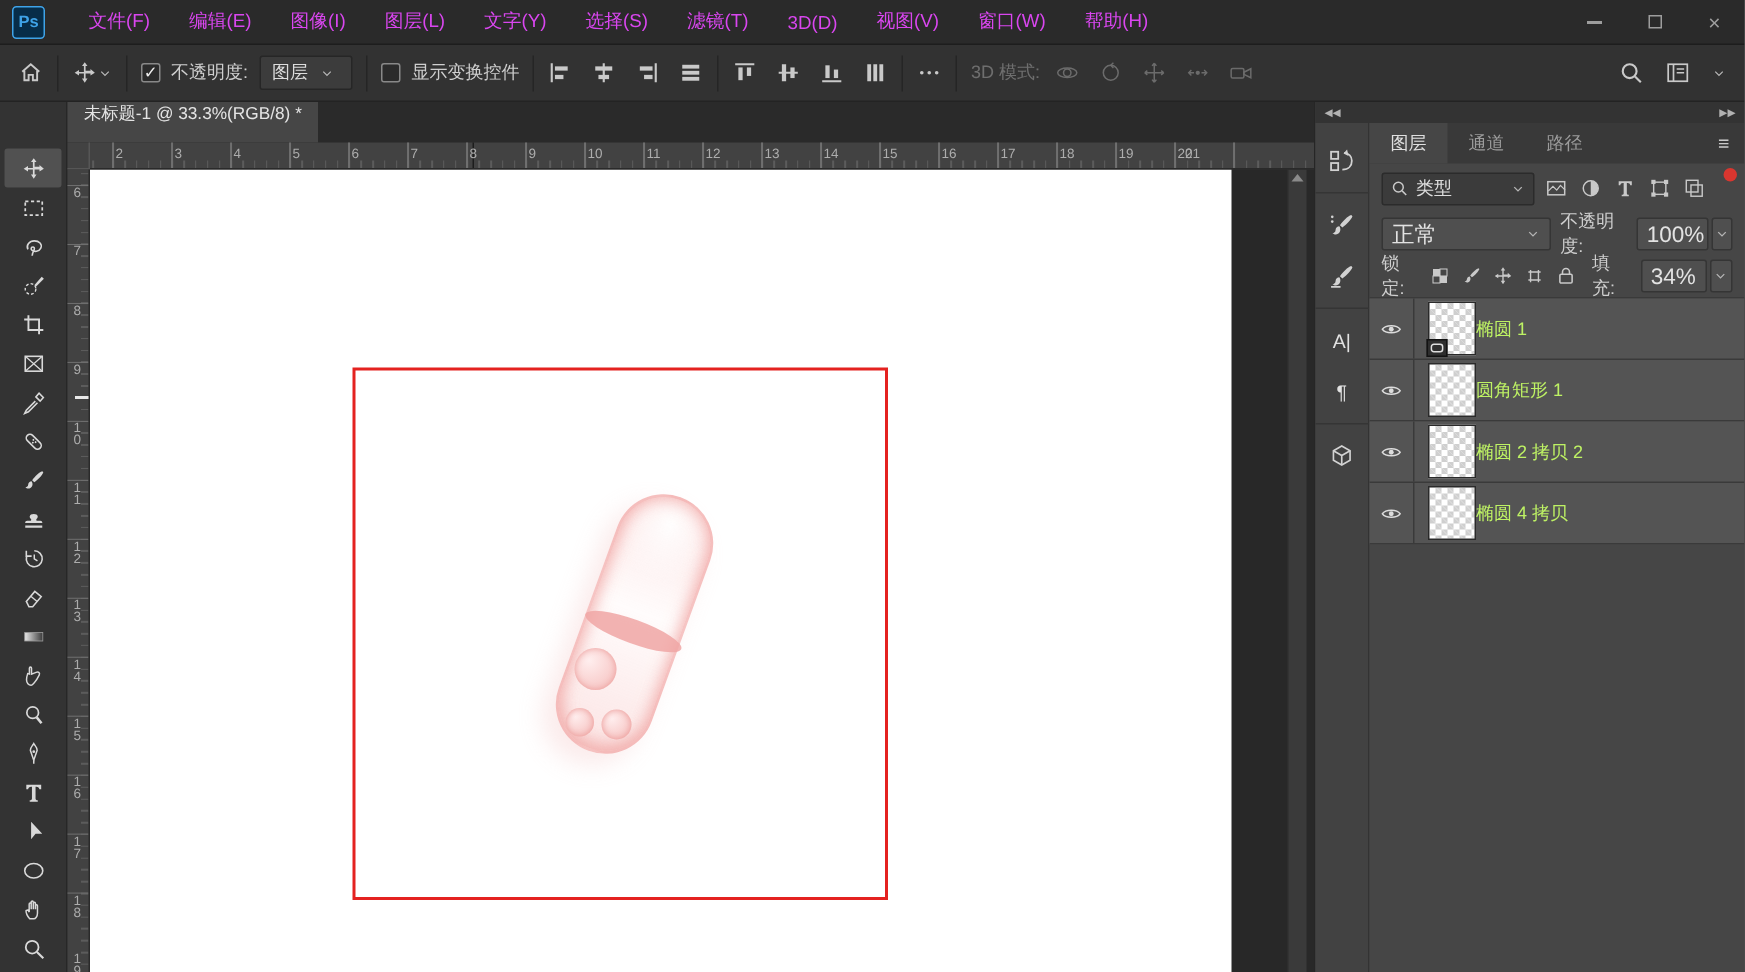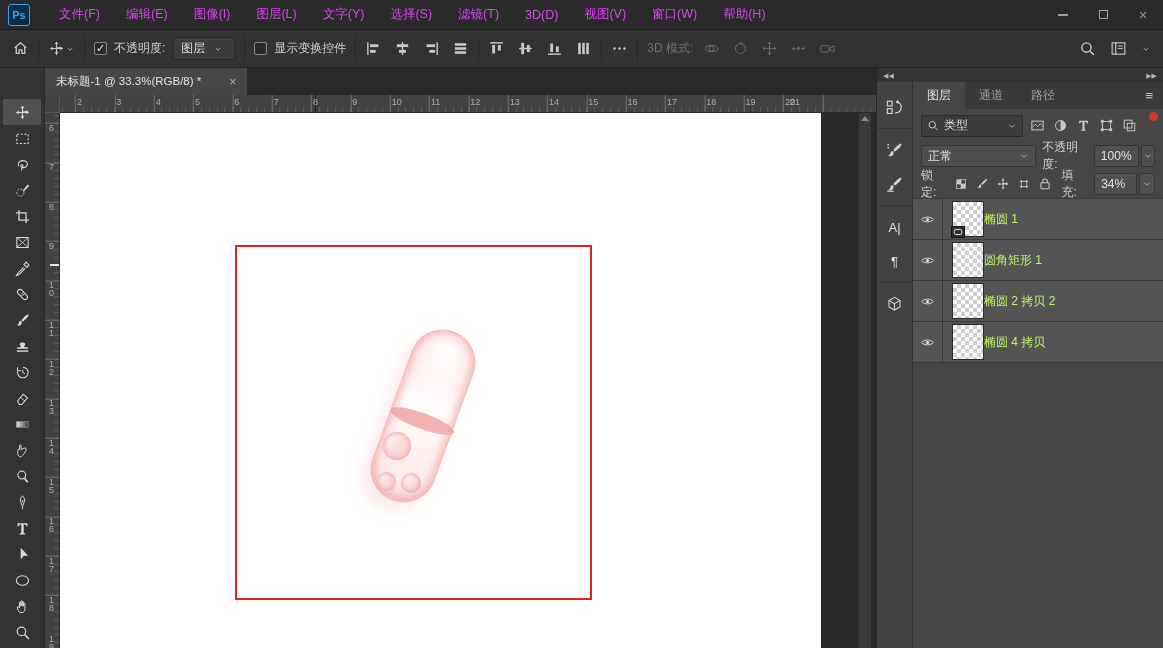--- a/index.html
+++ b/index.html
@@ -41,22 +41,22 @@
   
   .toolbar{position:absolute;left:0;top:68px;width:45px;height:580px;background:#333333;
            border-right:1px solid #272727;padding-top:31px;display:flex;flex-direction:column;align-items:center;}
   .tool{width:38px;height:26px;border-radius:2px;display:flex;align-items:center;justify-content:center;color:#d9d9d9;}
   .tool.selected{background:#515151;}
   .tool svg{width:17px;height:17px;}
 
   
   .canvas-col{position:absolute;left:45px;top:68px;width:831px;height:580px;background:#282828;}
   .tabbar{position:absolute;left:0;top:0;width:100%;height:27px;background:#2a2a2a;display:flex;}
-  .doc-tab{height:100%;background:#464646;color:#e4e4e4;font-size:11.5px;display:flex;align-items:center;
-           padding:0 11px;gap:28px;}
+  .doc-tab{height:100%;background:#464646;color:#e4e4e4;font-size:11.5px;display:flex;align-items:flex-start;
+           padding:0 11px;gap:14px;flex-direction:column;}
   .tab-close{color:#b5b5b5;font-size:12px;}
   .ruler-corner{position:absolute;left:0;top:27px;width:15px;height:18px;background:#424242;
                 border-right:1px solid #565656;border-bottom:1px solid #565656;}
   .h-ruler{position:absolute;left:15px;top:27px;right:0;height:18px;background:#424242;border-bottom:1px solid #2a2a2a;
       background-image:
         repeating-linear-gradient(to right,transparent 0 38.33px,#6f6f6f 38.33px 39.33px),
         repeating-linear-gradient(to right,transparent 0 6.87px,#5c5c5c 6.87px 7.87px);
       background-size:auto 100%,auto 5px;background-position:-23.3px 0,8.1px 100%;background-repeat:repeat,repeat-x;}
   .v-ruler{position:absolute;left:0;top:45px;width:15px;bottom:0;background:#424242;border-right:1px solid #2a2a2a;
       background-image:
@@ -110,21 +110,21 @@
   .panel-menu{margin-left:auto;padding:0 9px;display:flex;align-items:center;color:#c9c9c9;font-size:13px;letter-spacing:1px;}
   .filter-row{height:33px;display:flex;align-items:center;padding:0 8px;gap:7px;position:relative;}
   .filter-combo{width:102px;height:22px;background:#3b3b3b;border:1px solid #2b2b2b;border-radius:2px;
                 display:flex;align-items:center;padding:0 5px;gap:5px;font-size:12px;color:#ddd;}
   .filter-combo .sp{flex:1;}
   .filter-icons{display:flex;gap:8px;align-items:center;}
   .filter-icons .icon svg{width:15px;height:15px;}
   .filter-dot{position:absolute;right:5px;top:3px;width:9px;height:9px;border-radius:50%;background:#d9362f;}
   .blend-row,.lock-row{height:28px;display:flex;align-items:center;padding:0 8px;gap:6px;font-size:12px;color:#cfcfcf;}
   .ps-select{height:22px;background:#4f4f4f;border:1px solid #353535;border-radius:2px;display:flex;
-             align-items:center;padding:0 6px;gap:5px;color:#e2e2e2;font-size:12px;}
+             align-items:center;padding:0 6px;gap:5px;color:#e2e2e2;font-size:15px;}
   .ps-select .sp{flex:1;}
   .chev-box{width:16px;height:22px;background:#4f4f4f;border:1px solid #353535;border-radius:2px;
             display:flex;align-items:center;justify-content:center;color:#b5b5b5;margin-left:-4px;}
   .lock-icons{display:flex;gap:7px;align-items:center;}
   .lock-icons .icon svg{width:14px;height:14px;}
   .layers-list{position:absolute;left:0;top:116px;right:0;bottom:0;border-top:1px solid #3a3a3a;}
   .layer-row{height:41px;display:flex;align-items:center;border-bottom:1px solid #3a3a3a;background:#464646;}
   .layer-row.selected{background:#545454;}
   .eye-cell{width:30px;height:100%;display:flex;align-items:center;justify-content:center;border-right:1px solid #3a3a3a;flex:none;}
   .eye-cell svg{width:15px;height:15px;color:#dcdcdc;}

